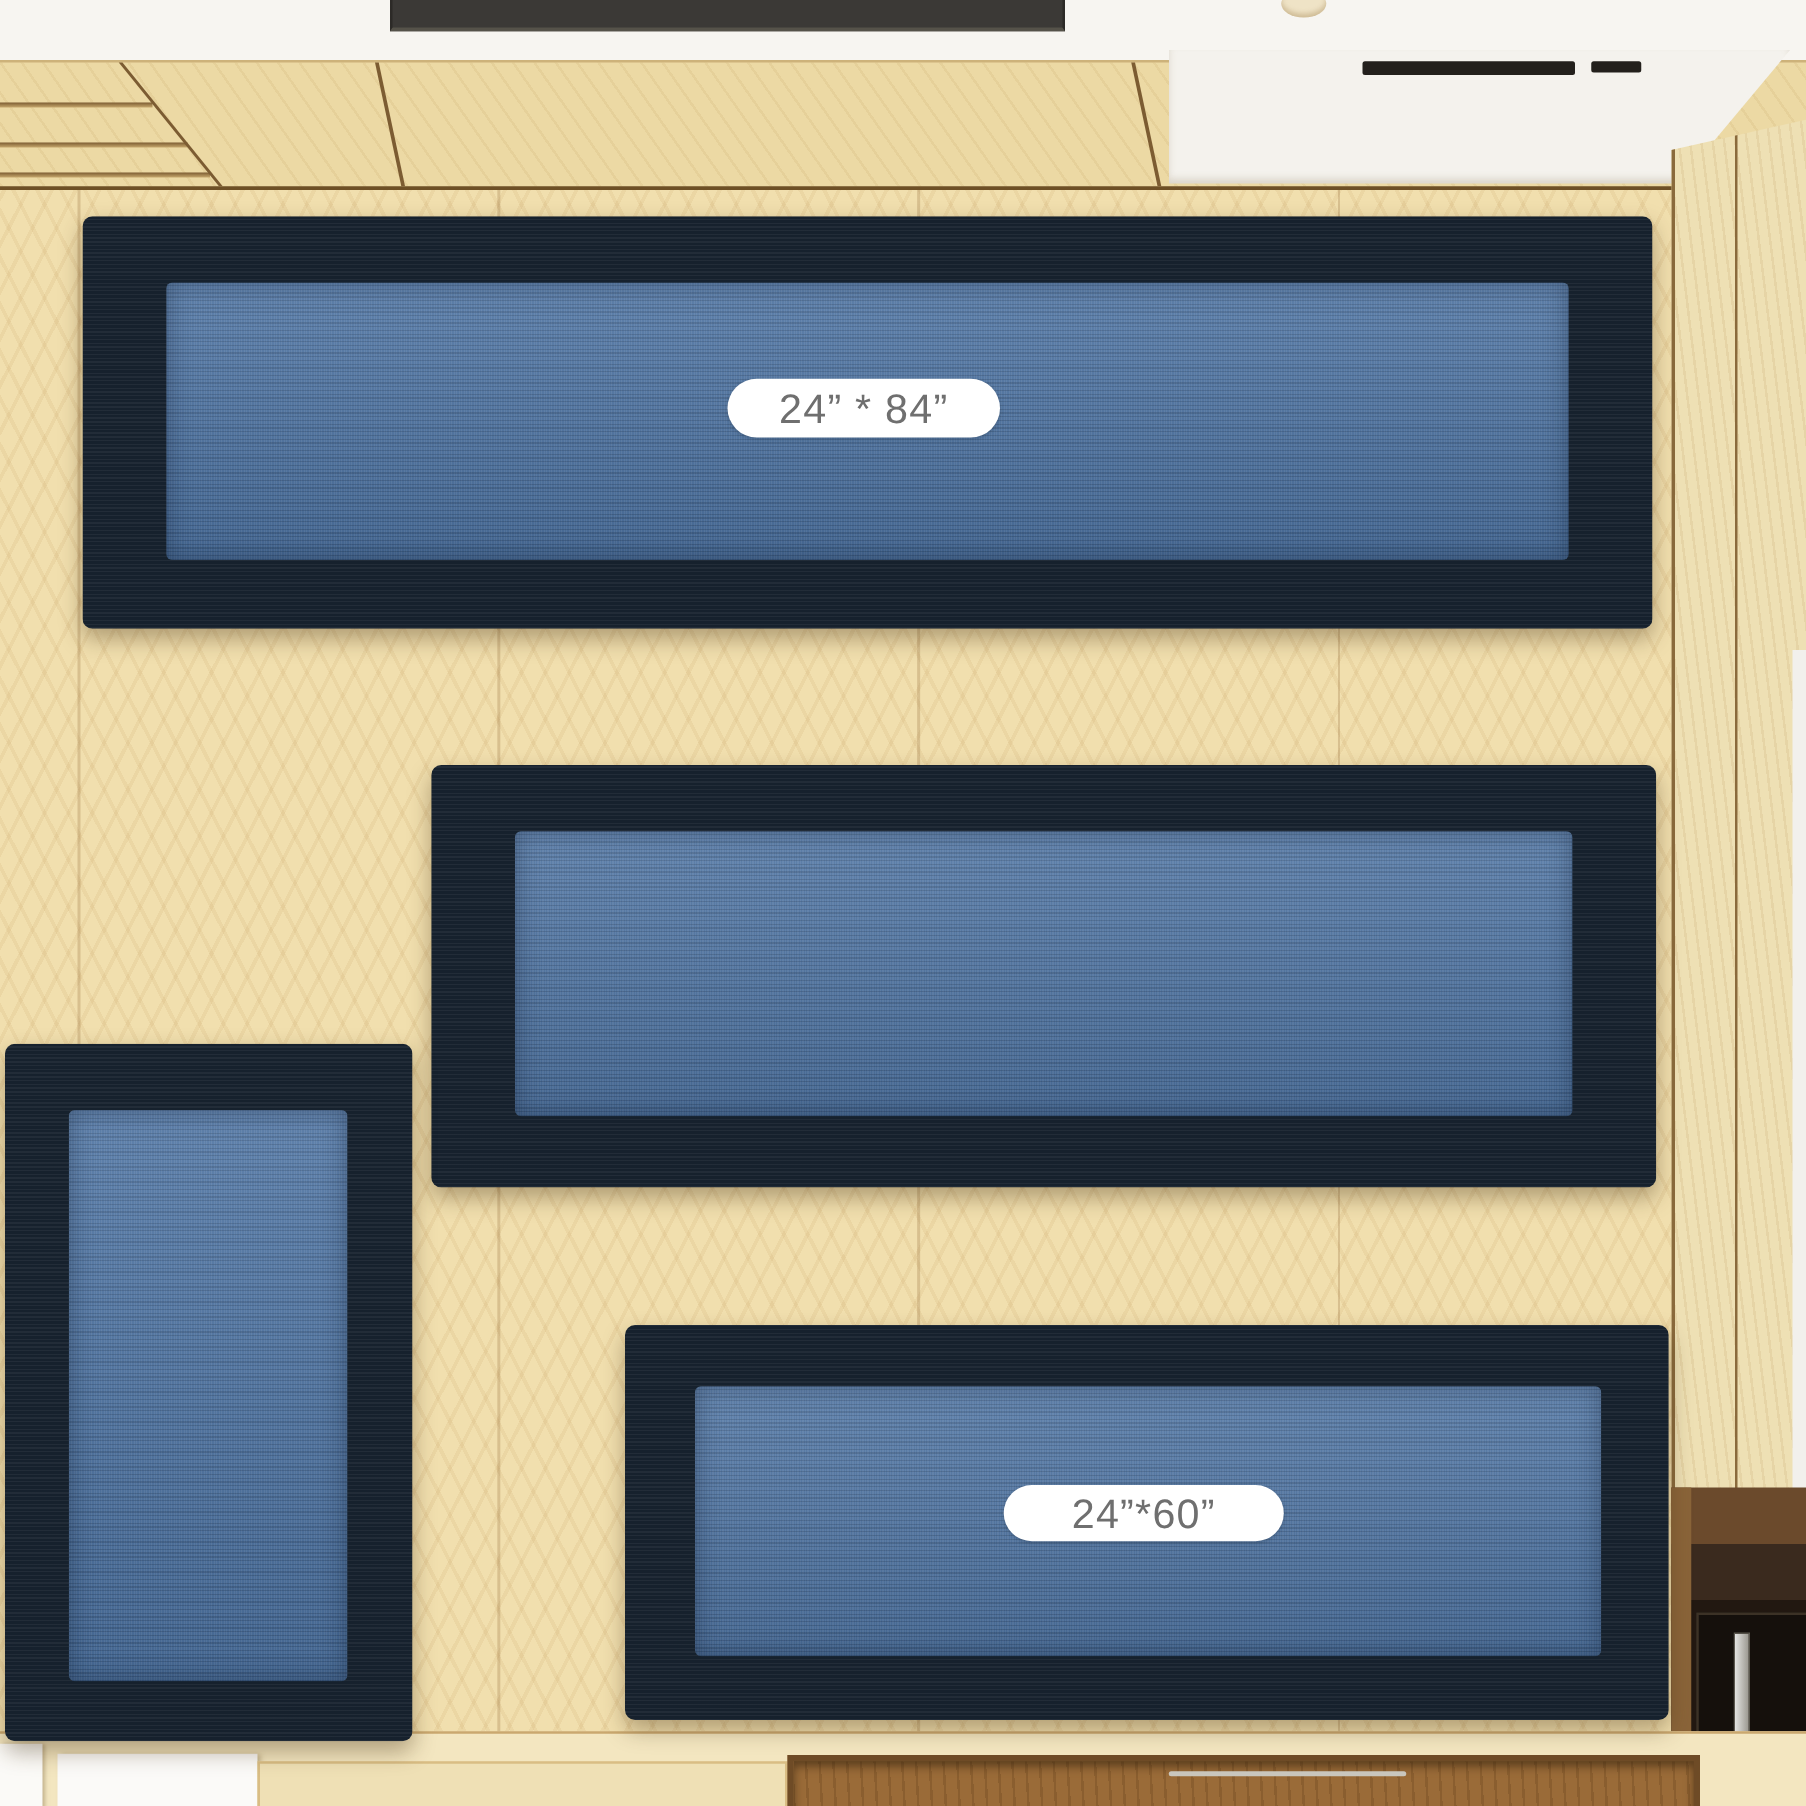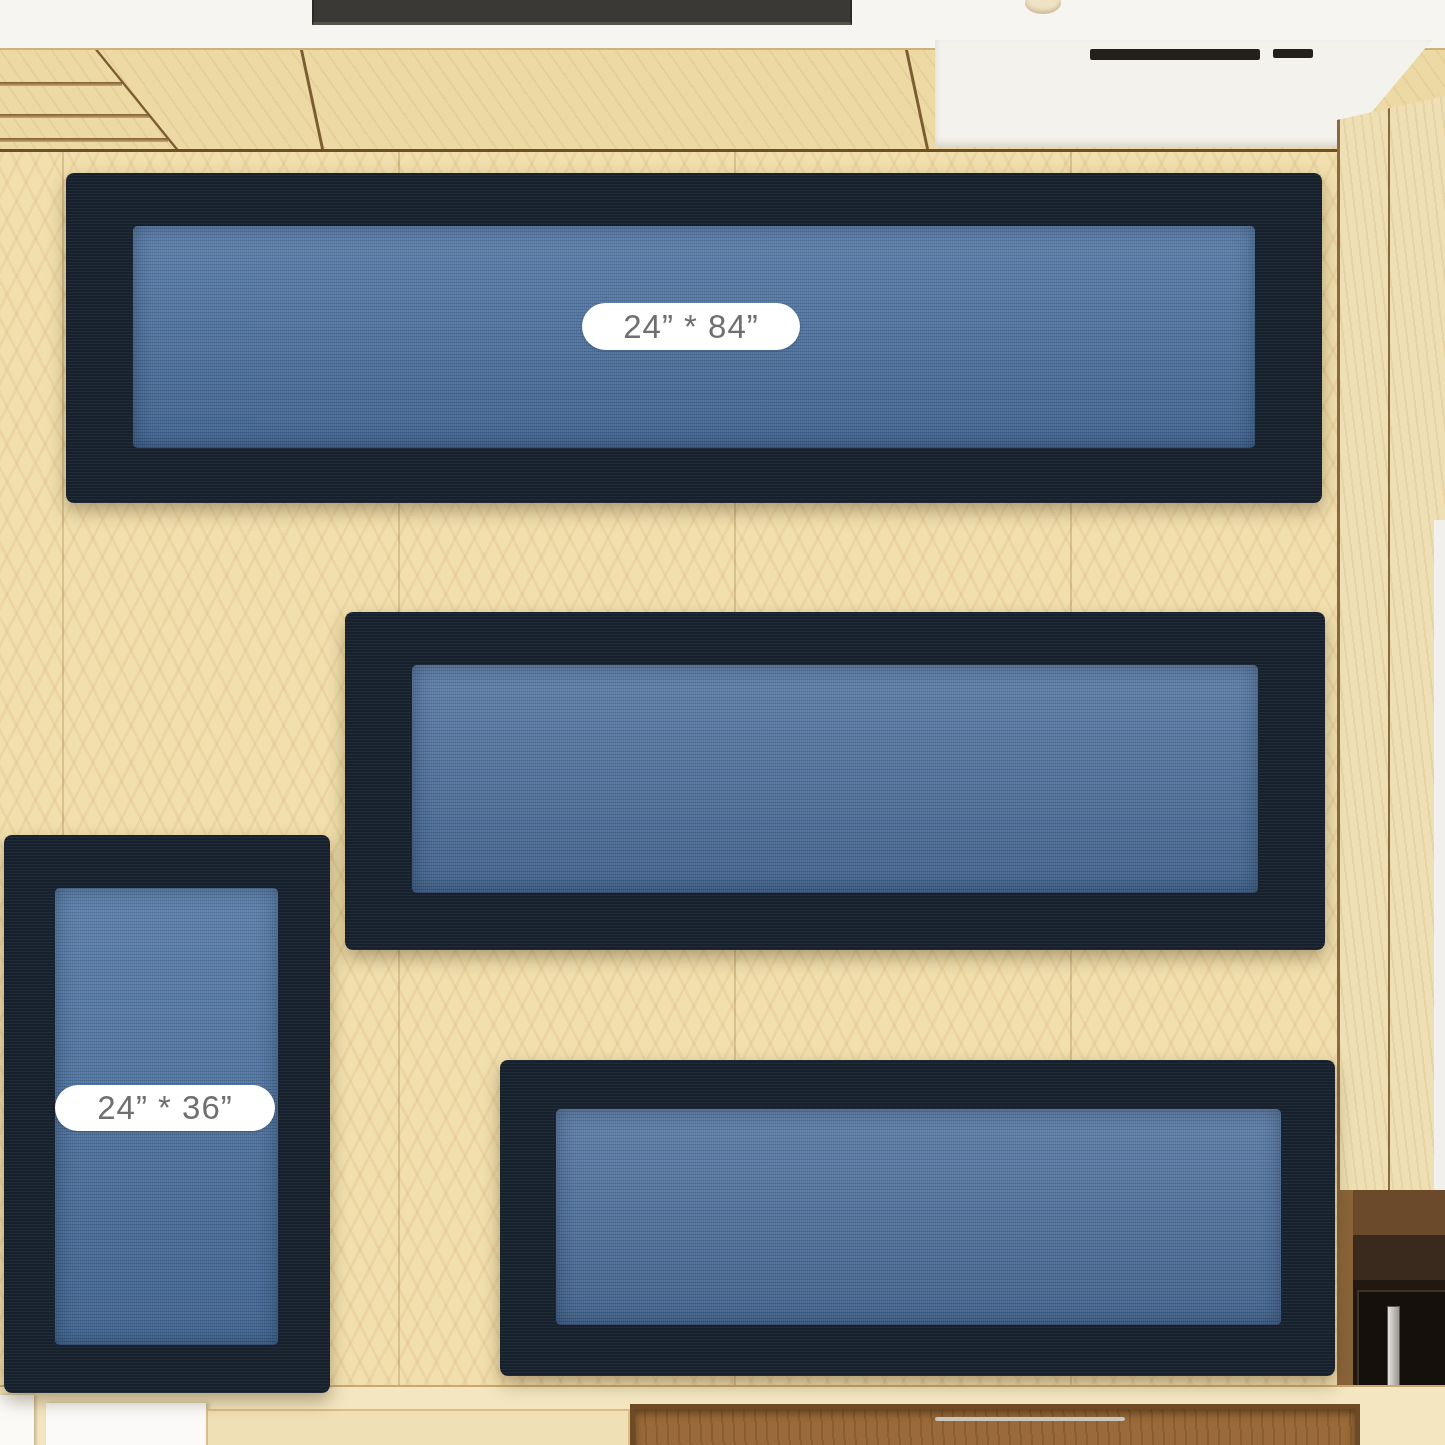--- a/index.html
+++ b/index.html
@@ -144,17 +144,17 @@
   <div class="rug rug36">
     <div class="rug-field"></div>
   </div>
   <div class="rug rug60">
     <div class="rug-field"></div>
   </div>
 
   <div class="pill p84">
     <span>24” * 84”</span>
   </div>
-  <div class="pill p36">
-    <span>24” * 36”</span>
+  <div class="pill p60">
+    <span>24”*60”</span>
   </div>
 
 </div>
 
 </body></html>

